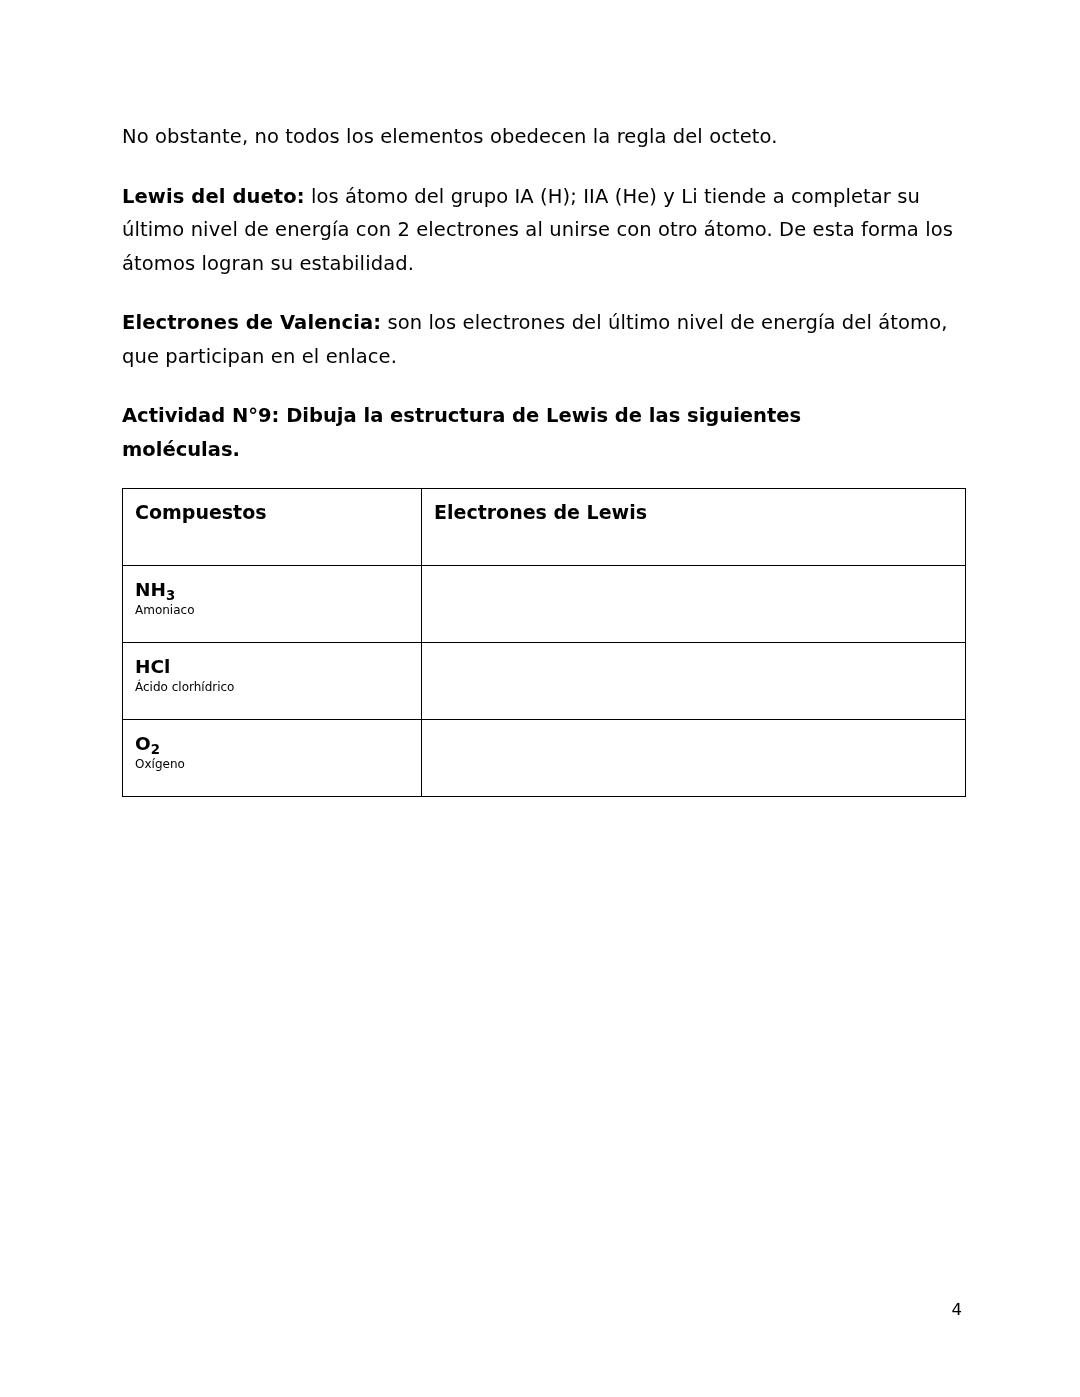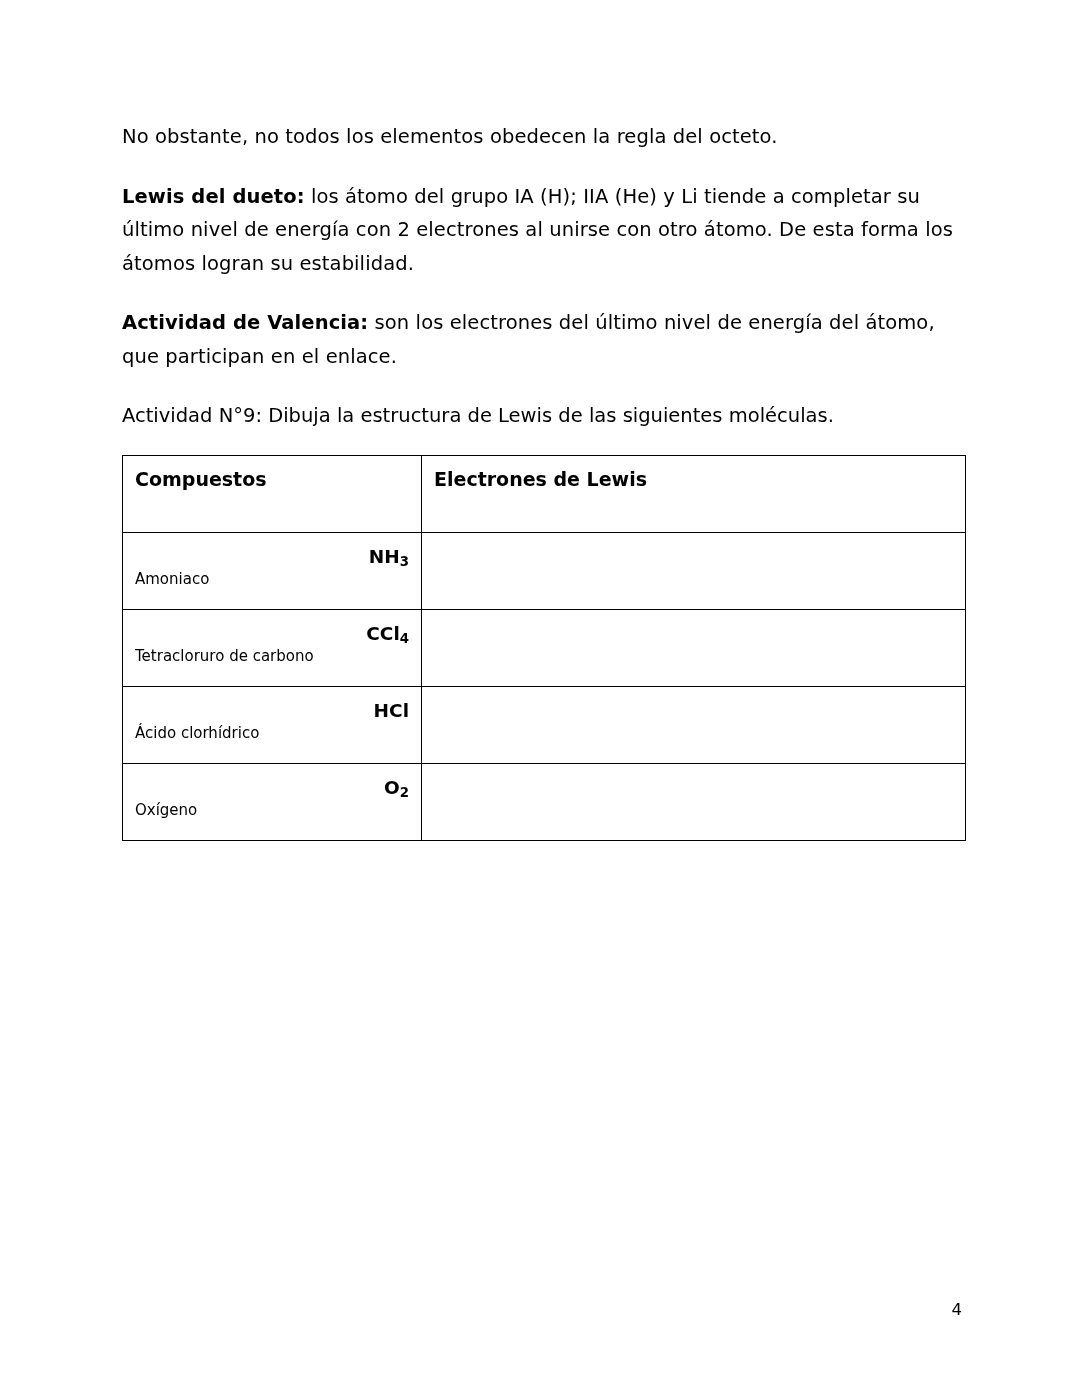--- a/index.html
+++ b/index.html
@@ -27,21 +27,21 @@
     line-height: 1.72;
     margin: 0 0 26px 0;
     letter-spacing: 0.1px;
   }
   p.para .lead {
     font-weight: bold;
   }
   .heading {
     font-size: 19.5px;
     line-height: 1.72;
-    font-weight: normal;
+    font-weight: bold;
     margin: 0 0 22px 0;
     max-width: 730px;
   }
   table.lewis {
     border-collapse: collapse;
     width: 843px;
     margin-top: 22px;
     table-layout: fixed;
   }
   table.lewis td, table.lewis th {
@@ -60,30 +60,29 @@
     padding-left: 12px;
   }
   td.compound {
     height: 50px;
   }
   .formula {
     font-size: 18.5px;
     font-weight: bold;
     line-height: 1.25;
     margin-bottom: 2px;
-    text-align: right;
   }
   .formula sub {
     font-size: 0.72em;
     vertical-align: baseline;
     position: relative;
     bottom: -0.28em;
   }
   .cname {
-    font-size: 15px;
+    font-size: 12px;
     line-height: 1.3;
   }
   td.answer {
     height: 50px;
   }
   .page-number {
     position: absolute;
     right: 118px;
     bottom: 78px;
     font-size: 16.5px;
@@ -96,21 +95,21 @@
 
   <p class="para">
     <span>No obstante, no todos los elementos obedecen la regla del octeto.</span>
   </p>
 
   <p class="para">
     <span class="lead">Lewis del dueto:</span><span> los átomo del grupo IA (H); IIA (He) y Li tiende a completar su último nivel de energía con 2 electrones al unirse con otro átomo. De esta forma los átomos logran su estabilidad.</span>
   </p>
 
   <p class="para">
-    <span class="lead">Actividad de Valencia:</span><span> son los electrones del último nivel de energía del átomo, que participan en el enlace.</span>
+    <span class="lead">Electrones de Valencia:</span><span> son los electrones del último nivel de energía del átomo, que participan en el enlace.</span>
   </p>
 
   <div class="heading">Actividad N°9: Dibuja la estructura de Lewis de las siguientes moléculas.</div>
 
   <table class="lewis">
     <colgroup>
       <col class="c1">
       <col class="c2">
     </colgroup>
     <thead>
@@ -122,27 +121,20 @@
     <tbody>
       <tr>
         <td class="compound">
           <div class="formula"><span>NH</span><sub>3</sub><span></span></div>
           <div class="cname">Amoniaco</div>
         </td>
         <td class="answer"></td>
       </tr>
       <tr>
         <td class="compound">
-          <div class="formula"><span>CCl</span><sub>4</sub><span></span></div>
-          <div class="cname">Tetracloruro de carbono</div>
-        </td>
-        <td class="answer"></td>
-      </tr>
-      <tr>
-        <td class="compound">
           <div class="formula"><span>HCl</span><sub></sub><span></span></div>
           <div class="cname">Ácido clorhídrico</div>
         </td>
         <td class="answer"></td>
       </tr>
       <tr>
         <td class="compound">
           <div class="formula"><span>O</span><sub>2</sub><span></span></div>
           <div class="cname">Oxígeno</div>
         </td>

